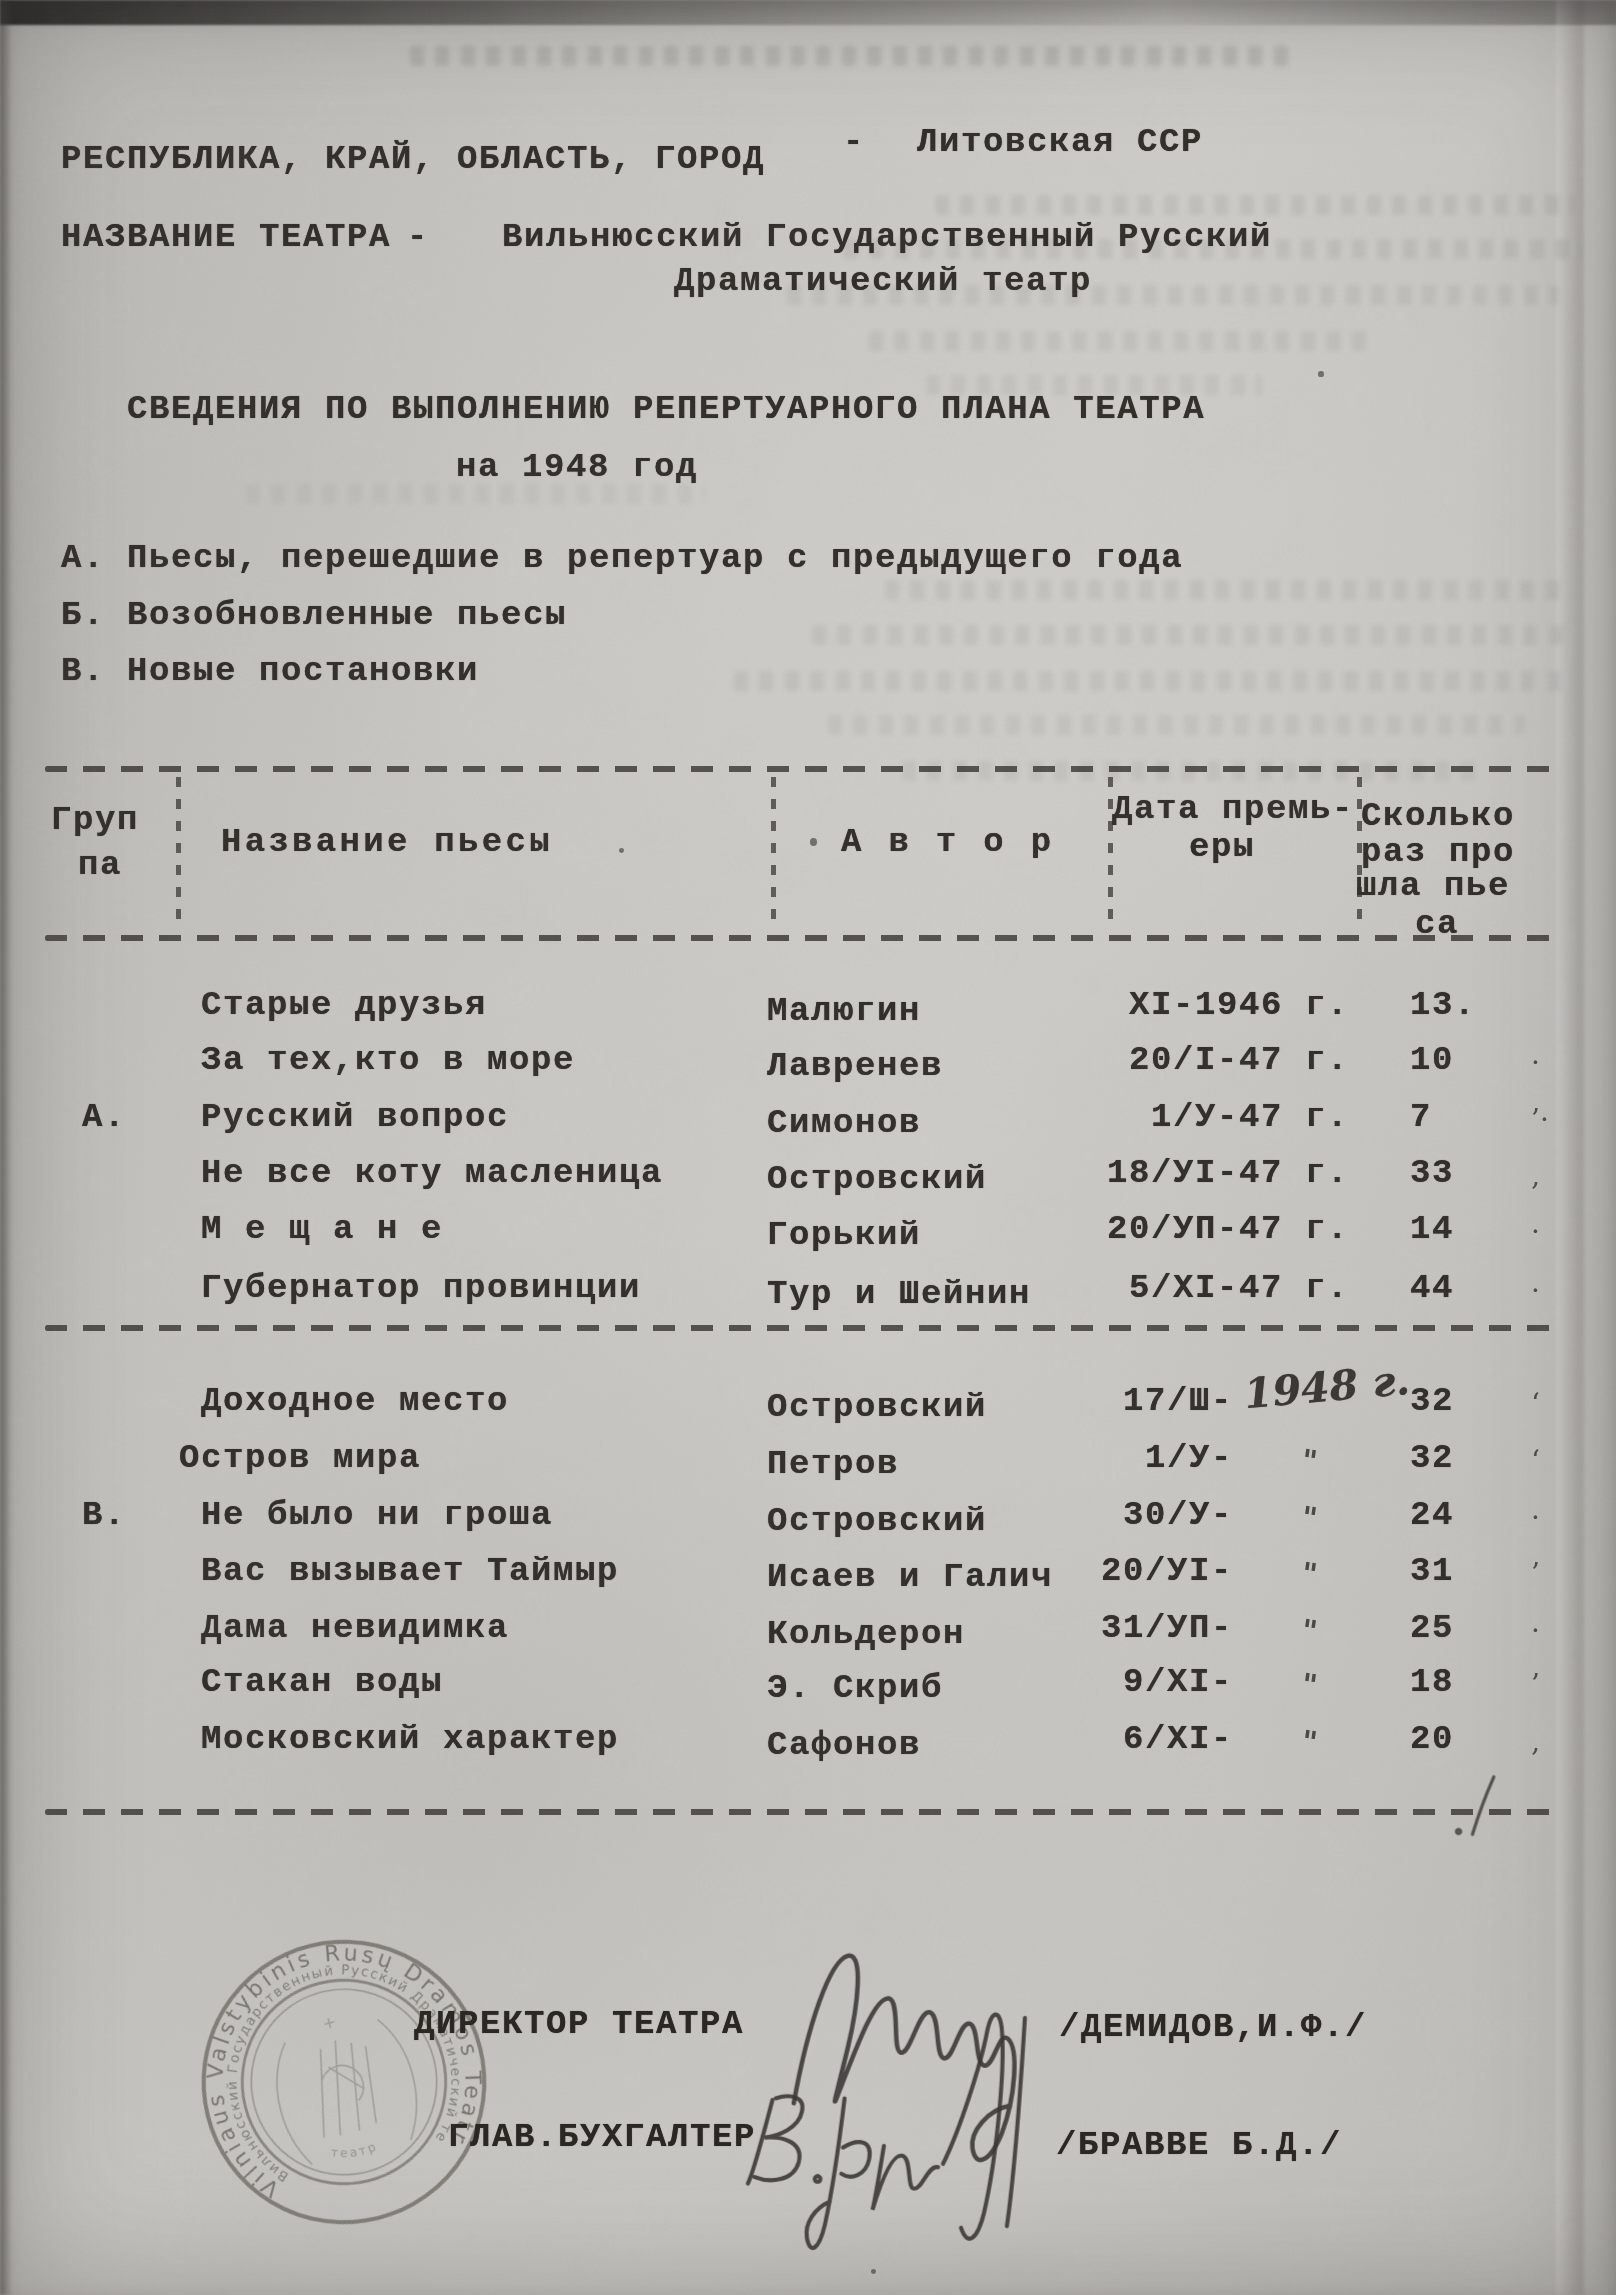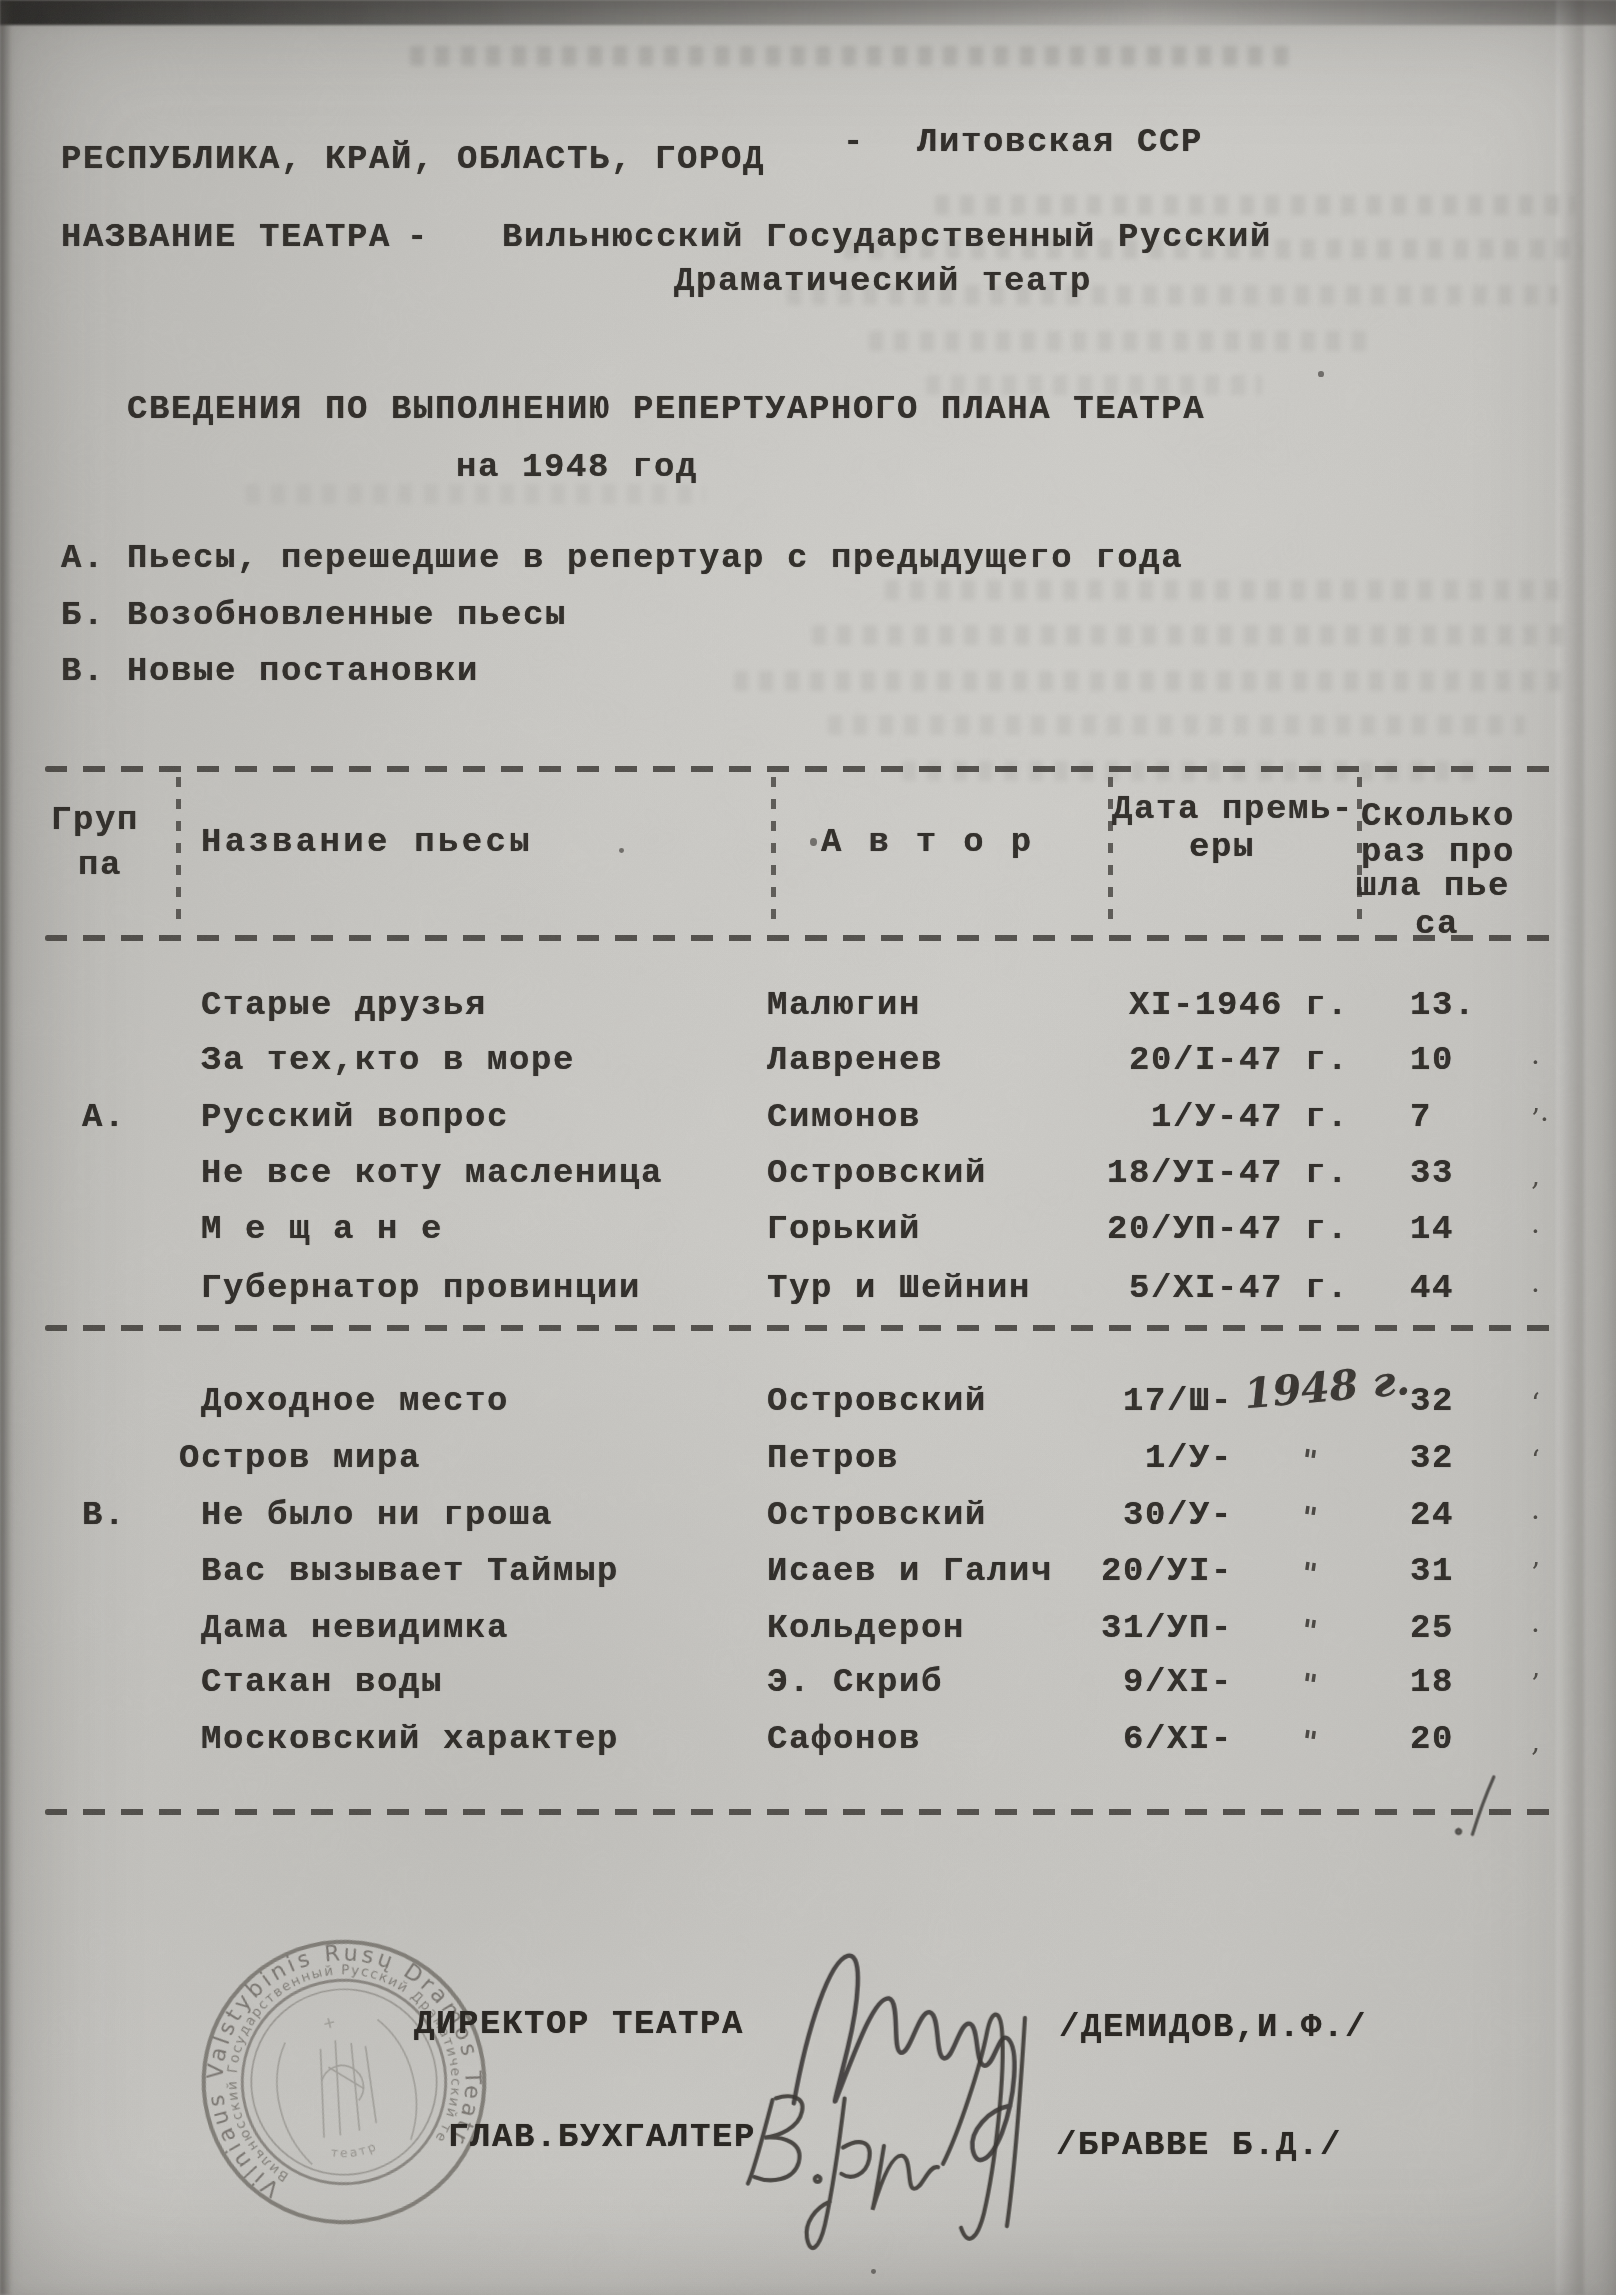--- a/index.html
+++ b/index.html
@@ -9,24 +9,24 @@
       radial-gradient(1066px 738px at 62% 28%, #d0cfcb 0%, rgba(208,207,203,0) 60%),
       radial-gradient(1394px 1066px at 28% 78%, #c1c0bc 0%, rgba(193,192,188,0) 55%),
       linear-gradient(105deg,#b9b8b4 0%,#c9c8c4 28%,#cfcecA 55%,#c6c5c1 80%,#bcbbb7 100%);
     font-family:"Liberation Mono", monospace;
   }
   .page::after{content:"";position:absolute;inset:0;pointer-events:none;
     box-shadow:inset 0 0 131px rgba(62,60,56,.35), inset 0 11.5px 21px rgba(30,29,27,.25);}
   .abs{position:absolute;white-space:pre;}
   .tw{font-family:"Liberation Mono",monospace;font-weight:700;font-size:34px;
       letter-spacing:1.6px;color:#2b2824;text-shadow:0 0 0.8px rgba(43,40,36,.8);line-height:1;}
-  .th{letter-spacing:3.3px;}
+  .th{letter-spacing:3.3px;margin-left:20px;}
   .row{position:absolute;left:0;top:0;width:100%;height:52px;}
   .c-title{left:201px;}
-  .c-author{left:767px;}
+  .c-author{left:767px;margin-top:6px;}
   .c-dateA{left:1066px;width:283px;text-align:right;}
   .c-dateB{left:1053px;width:180px;text-align:right;}
   .c-count{left:1410px;width:108px;text-align:left;}
   .c-mark{left:1531px;top:3.3px;font-family:"DejaVu Serif",serif;font-weight:400;
           font-size:28px;color:#4a4742;letter-spacing:0;}
   .c-ditto{left:1302px;top:1.6px;font-family:"DejaVu Serif",serif;font-weight:700;
            font-size:29.5px;color:#45423e;transform:rotate(8deg);}
   .hdash{position:absolute;left:45px;width:1507px;height:5.7px;border-radius:2.5px;
     background:repeating-linear-gradient(90deg,#34312d 0 22px,rgba(0,0,0,0) 22px 38px);
     opacity:.82;filter:blur(0.3px);}

